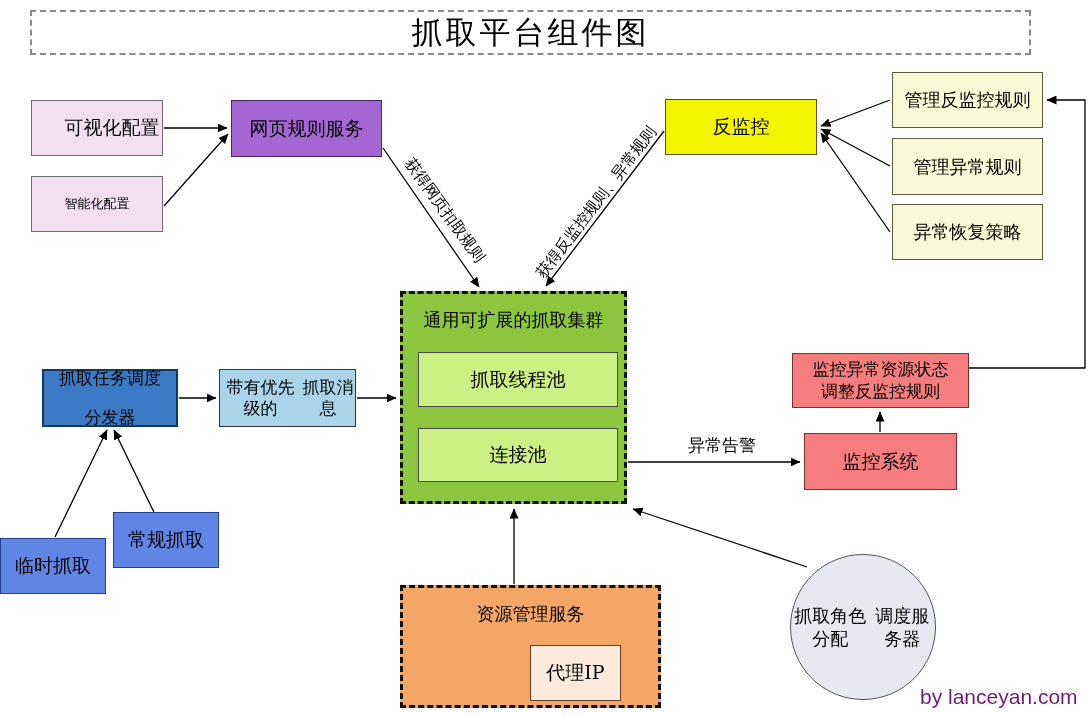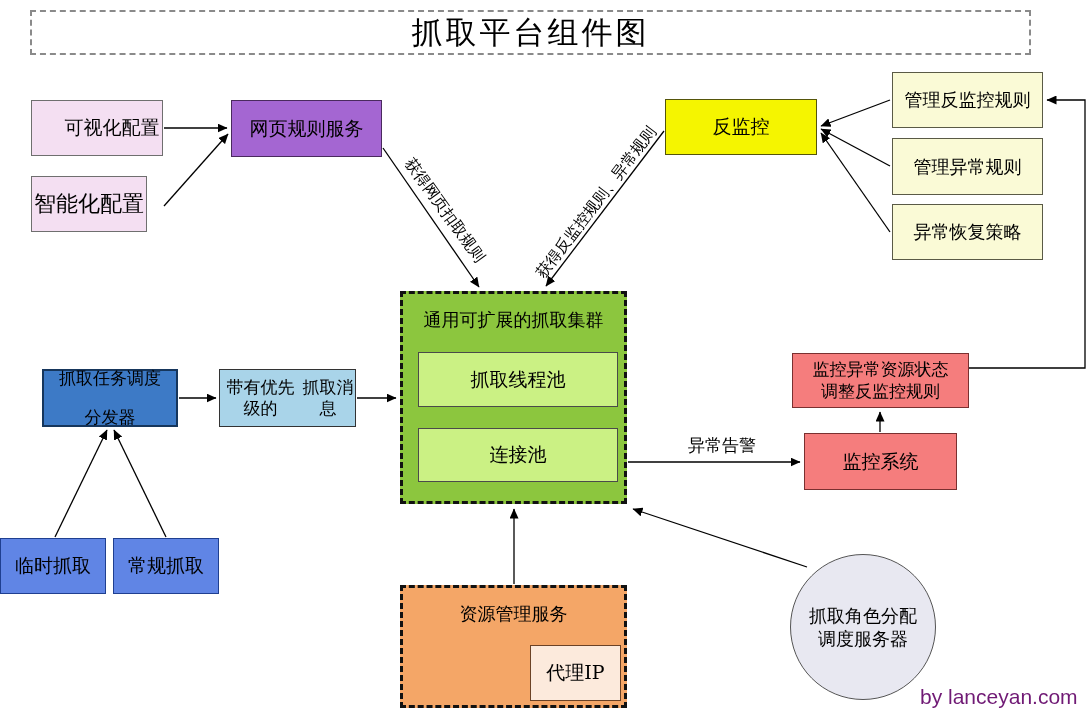--- a/index.html
+++ b/index.html
@@ -4,46 +4,46 @@
 <style>
   html,body{margin:0;padding:0;background:#fff;}
   .canvas{position:relative;width:1089px;height:717px;background:#fff;overflow:hidden;
           font-family:"DejaVu Serif","Liberation Serif",serif;color:#000;border-radius:13px;}
   .wires{position:absolute;left:0;top:0;width:1089px;height:717px;pointer-events:none;}
   .box{position:absolute;display:flex;align-items:center;justify-content:center;
        text-align:center;box-sizing:border-box;}
   .title-box{left:30px;top:10px;width:1001px;height:45px;border:2px dashed #8a8a8a;
              font-size:31px;letter-spacing:3px;background:#fff;}
   .n-visual{left:31px;top:100px;width:132px;height:56px;border:1px solid #6f6f6f;font-size:19px;}
-  .n-smart{left:31px;top:176px;width:116px;height:56px;border:1px solid #6f6f6f;font-size:22px;}
+  .n-smart{left:31px;top:176px;width:132px;height:56px;border:1px solid #6f6f6f;font-size:13px;}
   .n-rule{left:231px;top:100px;width:151px;height:57px;border:1px solid #4a2a5e;font-size:19px;}
   .n-anti{left:665px;top:99px;width:152px;height:56px;border:1px solid #55550a;font-size:19px;}
   .n-mgr1{left:892px;top:72px;width:151px;height:56px;border:1px solid #5a5a46;font-size:18px;}
   .n-mgr2{left:892px;top:138px;width:151px;height:57px;border:1px solid #5a5a46;font-size:18px;}
   .n-mgr3{left:892px;top:204px;width:151px;height:56px;border:1px solid #5a5a46;font-size:18px;}
   .n-cluster{left:400px;top:291px;width:227px;height:213px;border:3px dashed #111;
              justify-content:flex-start;flex-direction:column;}
   .cluster-hd{margin-top:14px;font-size:18px;}
   .n-thread{left:15px;top:58px;width:200px;height:55px;border:1px solid #4a4a4a;font-size:19px;}
   .n-conn{left:15px;top:134px;width:200px;height:54px;border:1px solid #4a4a4a;font-size:19px;}
   .n-sched{left:42px;top:369px;width:136px;height:58px;border:2px solid #16365c;
            font-size:17px;line-height:1.25;flex-direction:column;gap:17px;}
   .n-msg{left:219px;top:369px;width:137px;height:58px;border:1px solid #333;
          font-size:17px;line-height:1.25;}
   .n-temp{left:0px;top:538px;width:106px;height:56px;border:1px solid #1f3f90;font-size:19px;}
-  .n-regular{left:113px;top:538px;width:106px;height:56px;border:1px solid #1f3f90;font-size:19px;}
+  .n-regular{left:113px;top:512px;width:106px;height:56px;border:1px solid #1f3f90;font-size:19px;}
   .n-madj{left:792px;top:353px;width:177px;height:55px;border:1px solid #7a3030;
           font-size:17px;line-height:1.25;flex-direction:column;}
   .n-msys{left:804px;top:433px;width:153px;height:57px;border:1px solid #7a3030;font-size:19px;}
-  .n-res{left:400px;top:585px;width:227px;height:123px;border:3px dashed #111;
+  .n-res{left:400px;top:585px;width:261px;height:123px;border:3px dashed #111;
          justify-content:flex-start;flex-direction:column;}
   .n-account{left:13px;top:57px;width:103px;height:56px;border:1px solid #6b4226;font-size:19px;}
   .n-proxy{left:127px;top:57px;width:91px;height:56px;border:1px solid #6b4226;font-size:19px;}
   .n-circle{left:790px;top:554px;width:146px;height:146px;border:1px solid #555;border-radius:50%;
-            font-size:18px;line-height:1.3;flex-direction:column;}
+            font-size:18px;line-height:1.3;flex-direction:row;}
   .inner{position:absolute;}
   .edge-label{position:absolute;font-size:15.5px;white-space:nowrap;text-align:center;}
   .lbl-web{left:372px;top:200px;width:145px;transform:rotate(54deg);}
   .lbl-anti{left:494px;top:192px;width:205px;transform:rotate(-52.5deg);}
   .lbl-alarm{left:662px;top:434px;width:120px;font-size:17px;}
   .watermark{position:absolute;left:920px;top:685px;font-size:21px;
              font-family:"Liberation Sans","DejaVu Sans",sans-serif;}
 </style>
 </head>
 <body>

